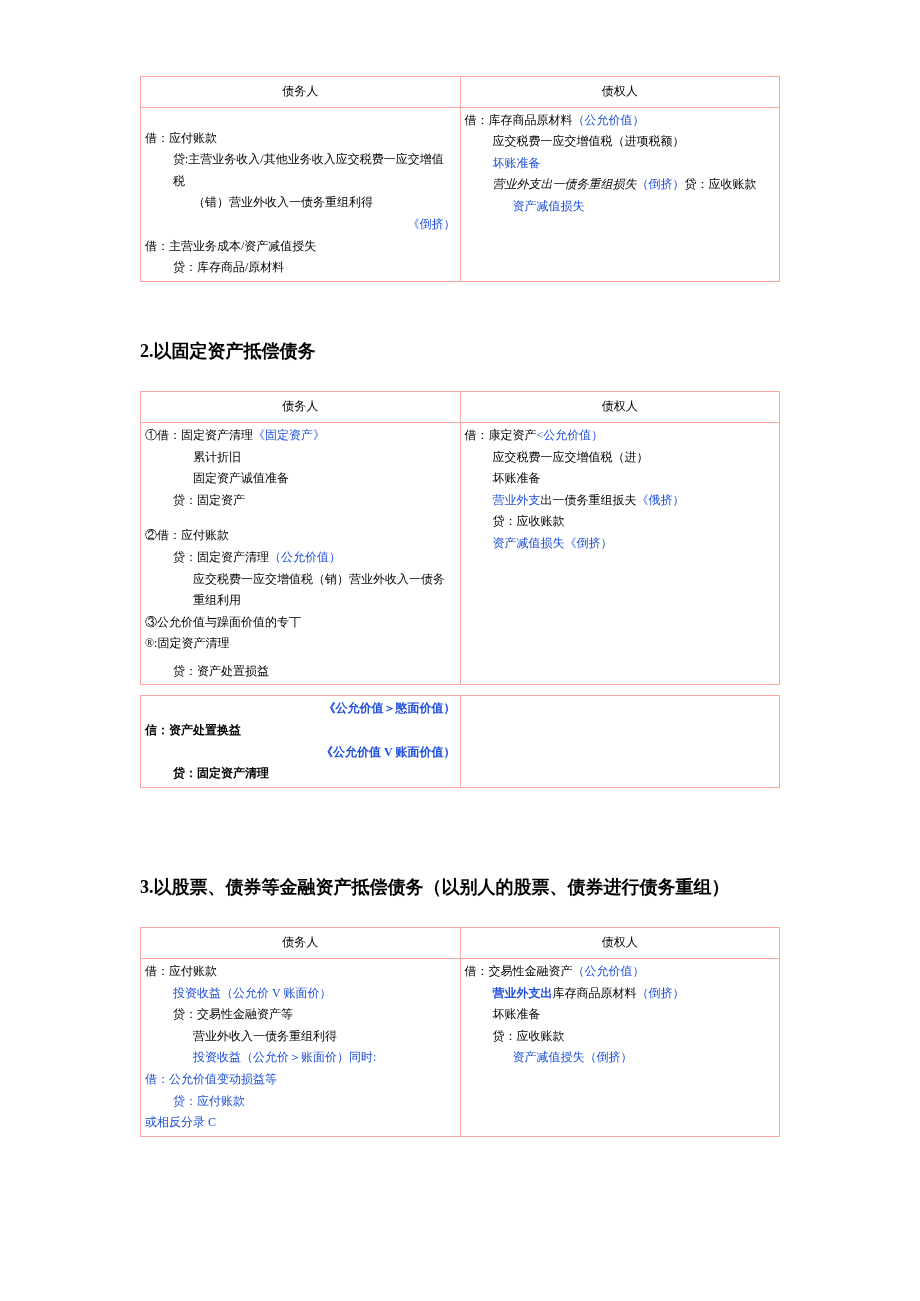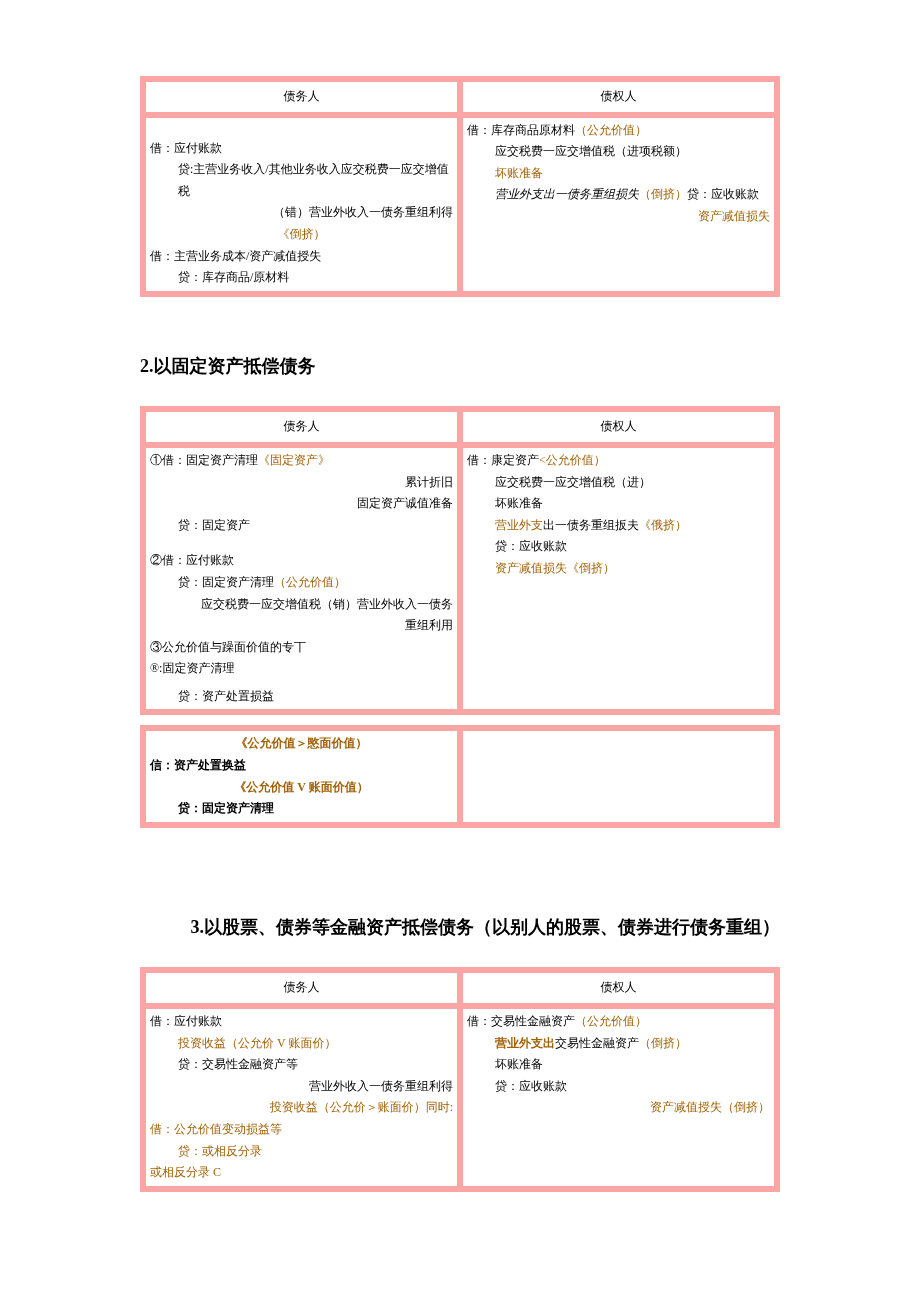--- a/index.html
+++ b/index.html
@@ -13,43 +13,43 @@
   }
   table {
     border-collapse: collapse;
     width: 100%;
     margin-top: 6px;
     margin-bottom: 20px;
     font-size: 12px;
     line-height: 1.8;
   }
   td, th {
-    border: 6px solid #fca5a5;
+    border: 1px solid #fca5a5;
     vertical-align: top;
     padding: 2px 4px;
   }
   th {
     font-weight: normal;
     text-align: center;
     padding: 4px 0;
   }
   .col {
     width: 50%;
   }
   .heading {
     font-size: 18px;
     font-weight: bold;
     margin-top: 50px;
     margin-bottom: 20px;
     line-height: 2.2;
   }
-  .muted { color: #a16207; }
+  .muted { color: #1d4ed8; }
   .indent-1 { display: block; padding-left: 28px; }
-  .indent-2 { display: block; padding-left: 48px; text-align: right; }
-  .center-muted { text-align: center; display: block; }
+  .indent-2 { display: block; padding-left: 48px; }
+  .center-muted { text-align: right; display: block; }
   .line { display: block; }
 </style>
 </head>
 <body>
 
 <table>
   <tbody>
       <tr>
     <th class="col">债务人</th>
     <th class="col">债权人</th>
@@ -117,42 +117,42 @@
       <span class="center-muted muted">《公允价值＞愍面价值）</span>
       <span class="line">信：资产处置换益</span>
       <span class="center-muted muted">《公允价值 V 账面价值）</span>
       <span class="indent-1">贷：固定资产清理</span>
     </td>
     <td class="col"></td>
   </tr>
 </tbody>
   </table>
 
-<div class="heading" style="margin-top:80px;text-align:right;">3.以股票、债券等金融资产抵偿债务（以别人的股票、债券进行债务重组）</div>
+<div class="heading" style="margin-top:80px;">3.以股票、债券等金融资产抵偿债务（以别人的股票、债券进行债务重组）</div>
 
 <table>
   <tbody>
       <tr>
     <th class="col">债务人</th>
     <th class="col">债权人</th>
   </tr>
   <tr>
     <td>
       <span class="line">借：应付账款</span>
       <span class="indent-1 muted">投资收益（公允价 V 账面价）</span>
       <span class="indent-1">贷：交易性金融资产等</span>
       <span class="indent-2">营业外收入一债务重组利得</span>
       <span class="indent-2 muted">投资收益（公允价＞账面价）同时:</span>
       <span class="line muted">借：公允价值变动损益等</span>
-      <span class="indent-1 muted">贷：或相反分录</span>
+      <span class="indent-1 muted">贷：应付账款</span>
       <span class="line muted">或相反分录 C</span>
     </td>
     <td>
       <span class="line"><span>借：交易性金融资产</span><span class="muted">（公允价值）</span></span>
-      <span class="line"><span class="muted" style="padding-left:28px;font-weight:bold;">营业外支出</span><span>交易性金融资产</span><span class="muted">（倒挤）</span></span>
+      <span class="line"><span class="muted" style="padding-left:28px;font-weight:bold;">营业外支出</span><span>库存商品原材料</span><span class="muted">（倒挤）</span></span>
       <span class="indent-1">坏账准备</span>
       <span class="indent-1">贷：应收账款</span>
       <span class="indent-2 muted">资产减值授失（倒挤）</span>
       <span class="line" style="height:18px;"> </span>
     </td>
   </tr>
 </tbody>
   </table>
 
 </body></html>

